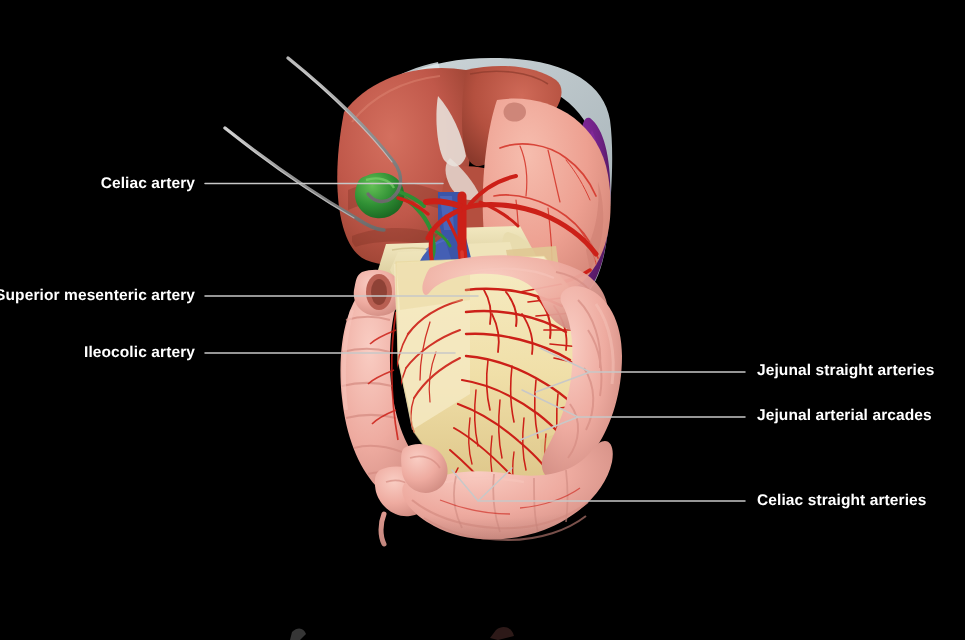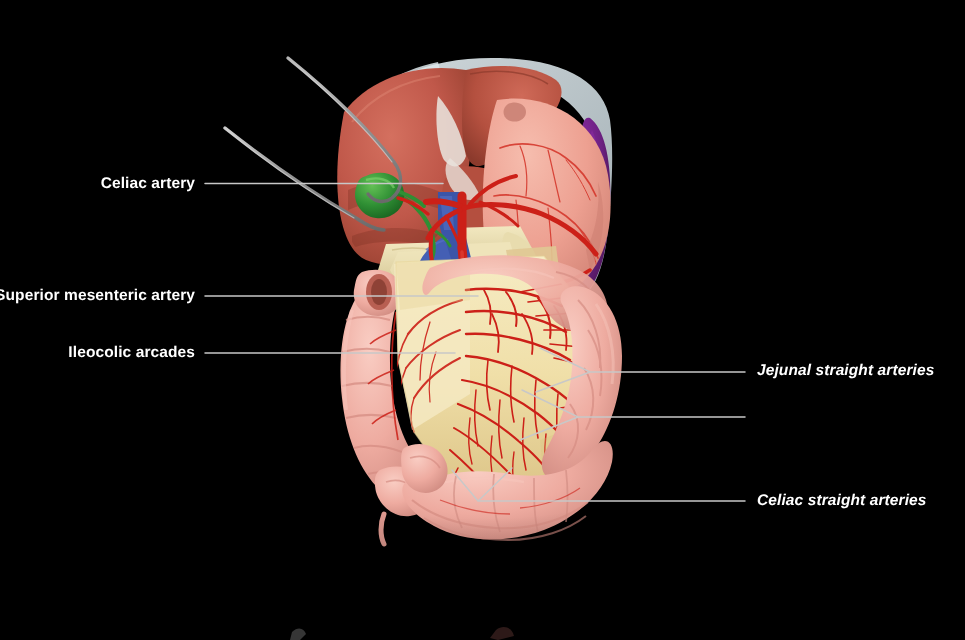--- a/index.html
+++ b/index.html
@@ -29,21 +29,21 @@
     color: #ffffff;
     font-family: "Liberation Sans", sans-serif;
     font-size: 15.5px;
     font-weight: 600;
     letter-spacing: 0.1px;
     white-space: nowrap;
     line-height: 1;
     text-rendering: geometricPrecision;
   }
   .label-left  { text-align: right; }
-  .label-right { text-align: right; font-style: italic; }
+  .label-right { text-align: right; }
 </style>
 </head>
 <body>
 
 <div id="stage">
 
   <svg id="figure-svg" viewBox="0 0 965 640">
     <defs>
       <radialGradient id="gLiver" cx="40%" cy="35%" r="75%">
         <stop offset="0%" stop-color="#d4705f"></stop>
@@ -423,20 +423,21 @@
     <g opacity="0.5">
       <path d="M292,632 C298,626 304,628 306,634 L300,640 L290,640 Z" fill="#6c6c6c"></path>
       <path d="M496,630 C504,624 512,628 514,636 L498,640 L490,638 Z" fill="#5a3330"></path>
     </g>
   </svg>
 
   <div class="label-text label-left" style="right:770px; top:176px;">Celiac artery</div>
 
   <div class="label-text label-left" style="right:770px; top:288px;">Superior mesenteric artery</div>
 
-  <div class="label-text label-left" style="right:770px; top:345px;">Ileocolic arcades</div>
+  <div class="label-text label-left" style="right:770px; top:345px;">Ileocolic artery</div>
 
   <div class="label-text label-right" style="left:757px; top:363px;">Jejunal straight arteries</div>
 
+  <div class="label-text label-right" style="left:757px; top:408px;">Jejunal arterial arcades</div>
 
   <div class="label-text label-right" style="left:757px; top:493px;">Celiac straight arteries</div>
 
 </div>
 
 </body></html>

